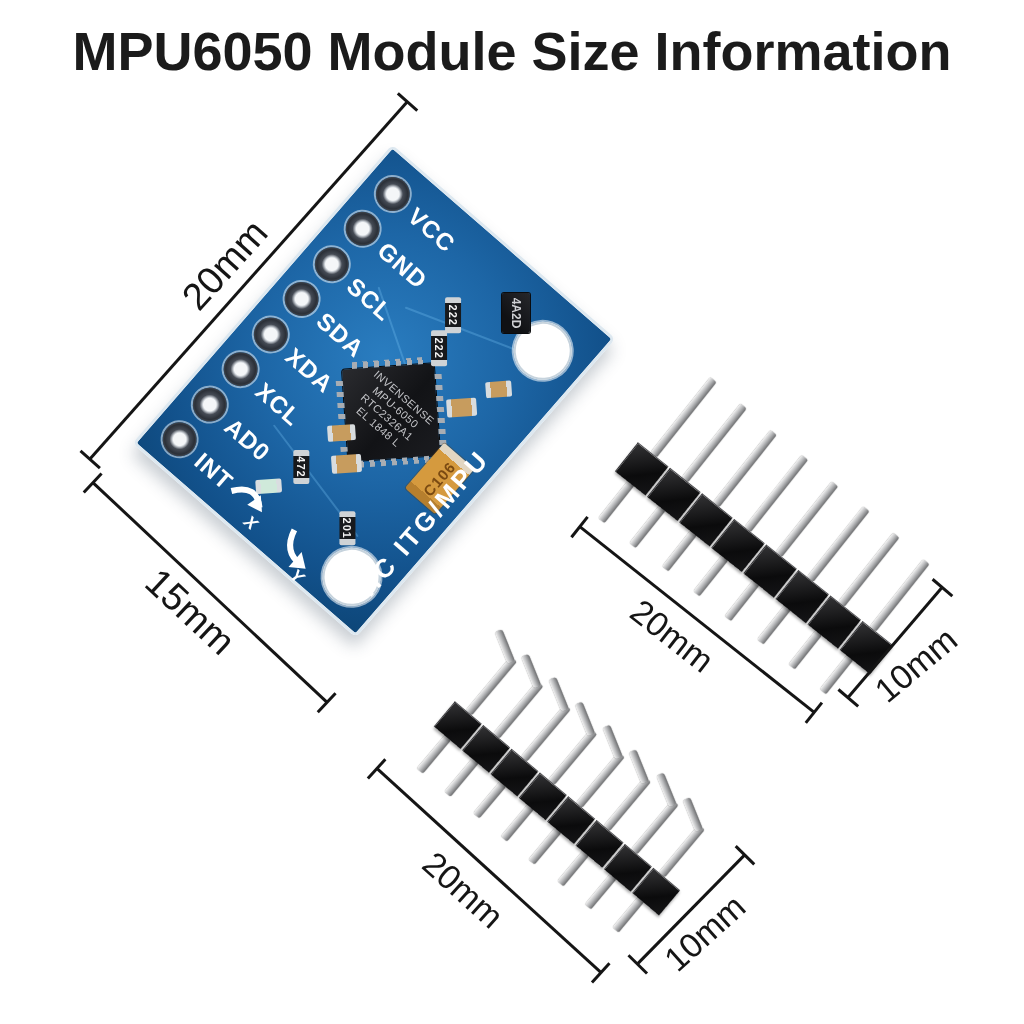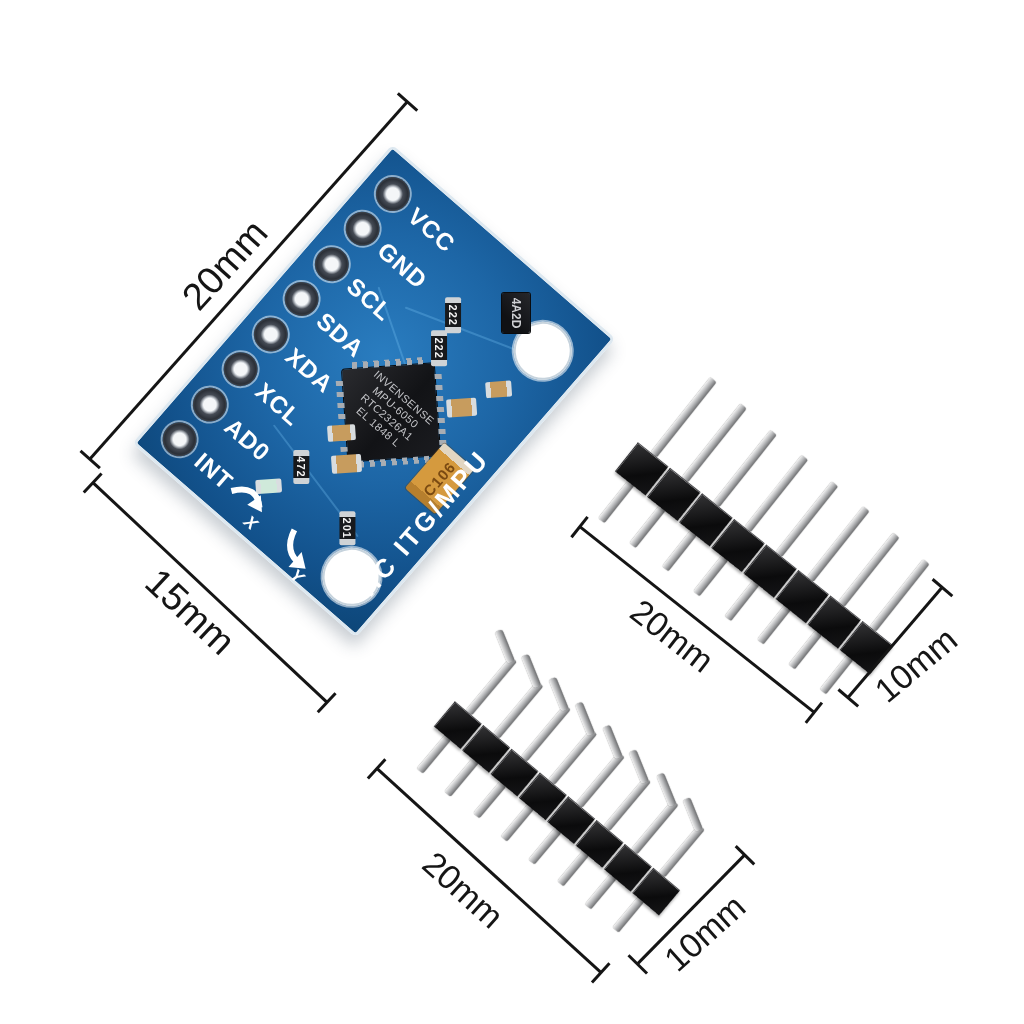--- a/index.html
+++ b/index.html
@@ -82,20 +82,21 @@
         box-shadow:0 0 1px #555;}
   .bent::after{content:"";position:absolute;width:8px;height:34px;left:0;top:-30px;border-radius:3px;
         transform-origin:50% 100%;transform:rotate(-62deg);
         background:linear-gradient(90deg,#f1f1f1 0%,#babbbd 45%,#6f7072 100%);box-shadow:0 0 1px #555;}
 </style>
 </head>
 <body>
 
 <div class="stage">
 
+  <div class="title">MPU6050 Module Size Information</div>
 
   <div class="dim-line" style="left:9px;top:279px;width:479px;transform:rotate(-48.4deg);"></div>
   <div class="dim-label dim-38" style="left:225px;top:265px;transform:translate(-50%,-50%) rotate(-48deg);">20mm</div>
 
   <div class="dim-line" style="left:49px;top:591px;width:322px;transform:rotate(43.2deg);"></div>
   <div class="dim-label dim-38" style="left:190px;top:612px;transform:translate(-50%,-50%) rotate(43deg);">15mm</div>
 
   <div class="board">
 
     <div class="trace" style="left:70px;top:150px;width:150px;transform:rotate(30deg);"></div>

